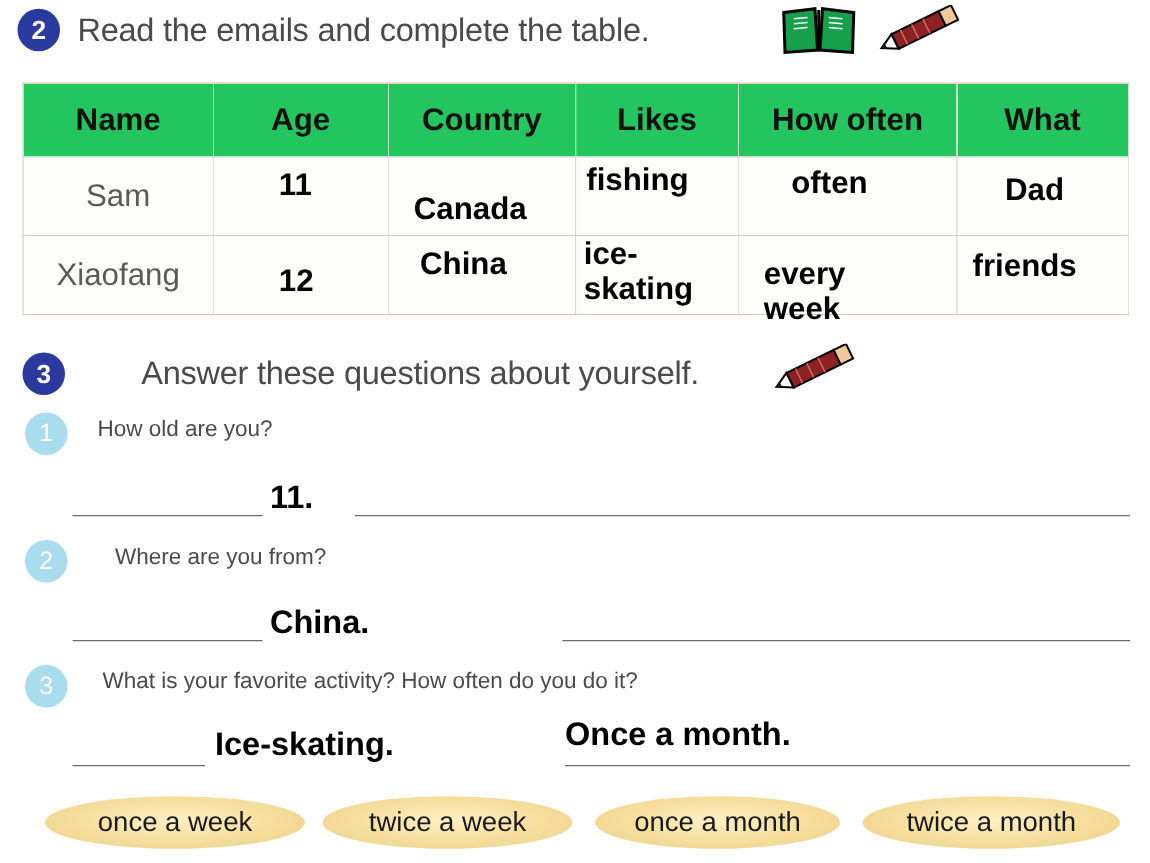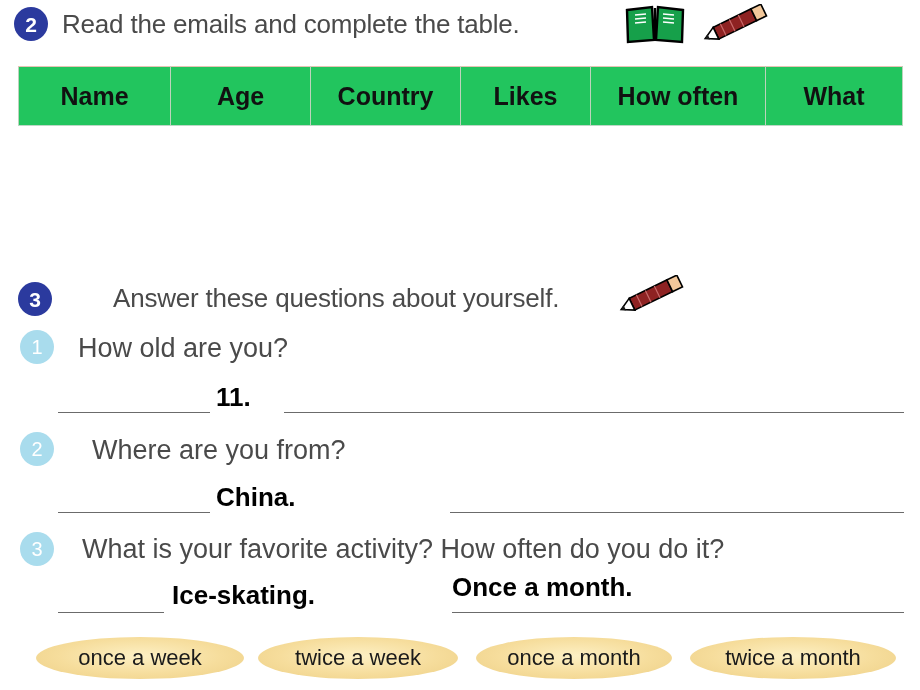--- a/index.html
+++ b/index.html
@@ -123,21 +123,21 @@
   }
   .qans {
     position: absolute;
     font-size: 26px;
     font-weight: 700;
     color: #000000;
     white-space: nowrap;
   }
   .qtext {
     position: absolute;
-    font-size: 27px;
+    font-size: 18px;
     color: #4a4a4a;
     white-space: nowrap;
   }
 
   
   .pill {
     position: absolute;
     height: 42px;
     border-radius: 50%;
     background: radial-gradient(ellipse at 50% 45%, #fdf0c4 0%, #f6dd9c 55%, #edcf86 100%);
@@ -204,21 +204,59 @@
     <td>
       <span class="th-txt">Country</span></td>
     <td>
       <span class="th-txt">Likes</span></td>
     <td>
       <span class="th-txt">How often</span></td>
     <td>
       <span class="th-txt">What</span></td>
   </tr>
 
-
+  <tr class="body">
+    <td>
+      <span class="name-txt">Sam</span></td>
+    <td>
+      <span class="ans" style="left:52px; top:8px;">11</span>
+        </td>
+    <td>
+      <span class="ans" style="left:20px; top:27px;">Canada</span>
+        </td>
+    <td>
+      <span class="ans" style="left:8px; top:4px;">fishing</span>
+        </td>
+    <td>
+      <span class="ans" style="left:42px; top:6px;">often</span>
+        </td>
+    <td>
+      <span class="ans" style="left:38px; top:12px;">Dad</span>
+        </td>
+  </tr>
+
+  <tr class="body last">
+    <td>
+      <span class="name-txt">Xiaofang</span></td>
+    <td>
+      <span class="ans" style="left:52px; top:22px;">12</span>
+        </td>
+    <td>
+      <span class="ans" style="left:25px; top:8px;">China</span>
+        </td>
+    <td>
+      <span class="ans" style="left:6px; top:0px; white-space:normal; width:112px; text-align:left; line-height:1.12;">ice-skating</span>
+        </td>
+    <td>
+      <span class="ans" style="left:20px; top:16px; white-space:normal; width:100px; text-align:left; line-height:1.12;">every week</span>
+        </td>
+    <td>
+      <span class="ans" style="left:12px; top:10px;">friends</span>
+        </td>
+  </tr>
 </tbody>
   </table>
 
 <div class="badge badge-main" style="left:18px; top:282px;">3</div>
 
 <div class="instr" style="left:72px; top:283px;margin-left:41px;">Answer these questions about yourself.</div>
 
 <span class="icon-pencil" style="left:616px; top:275px;">
   <svg width="72" height="40" viewBox="0 0 72 40">
     <g transform="rotate(-26 36 20)">

